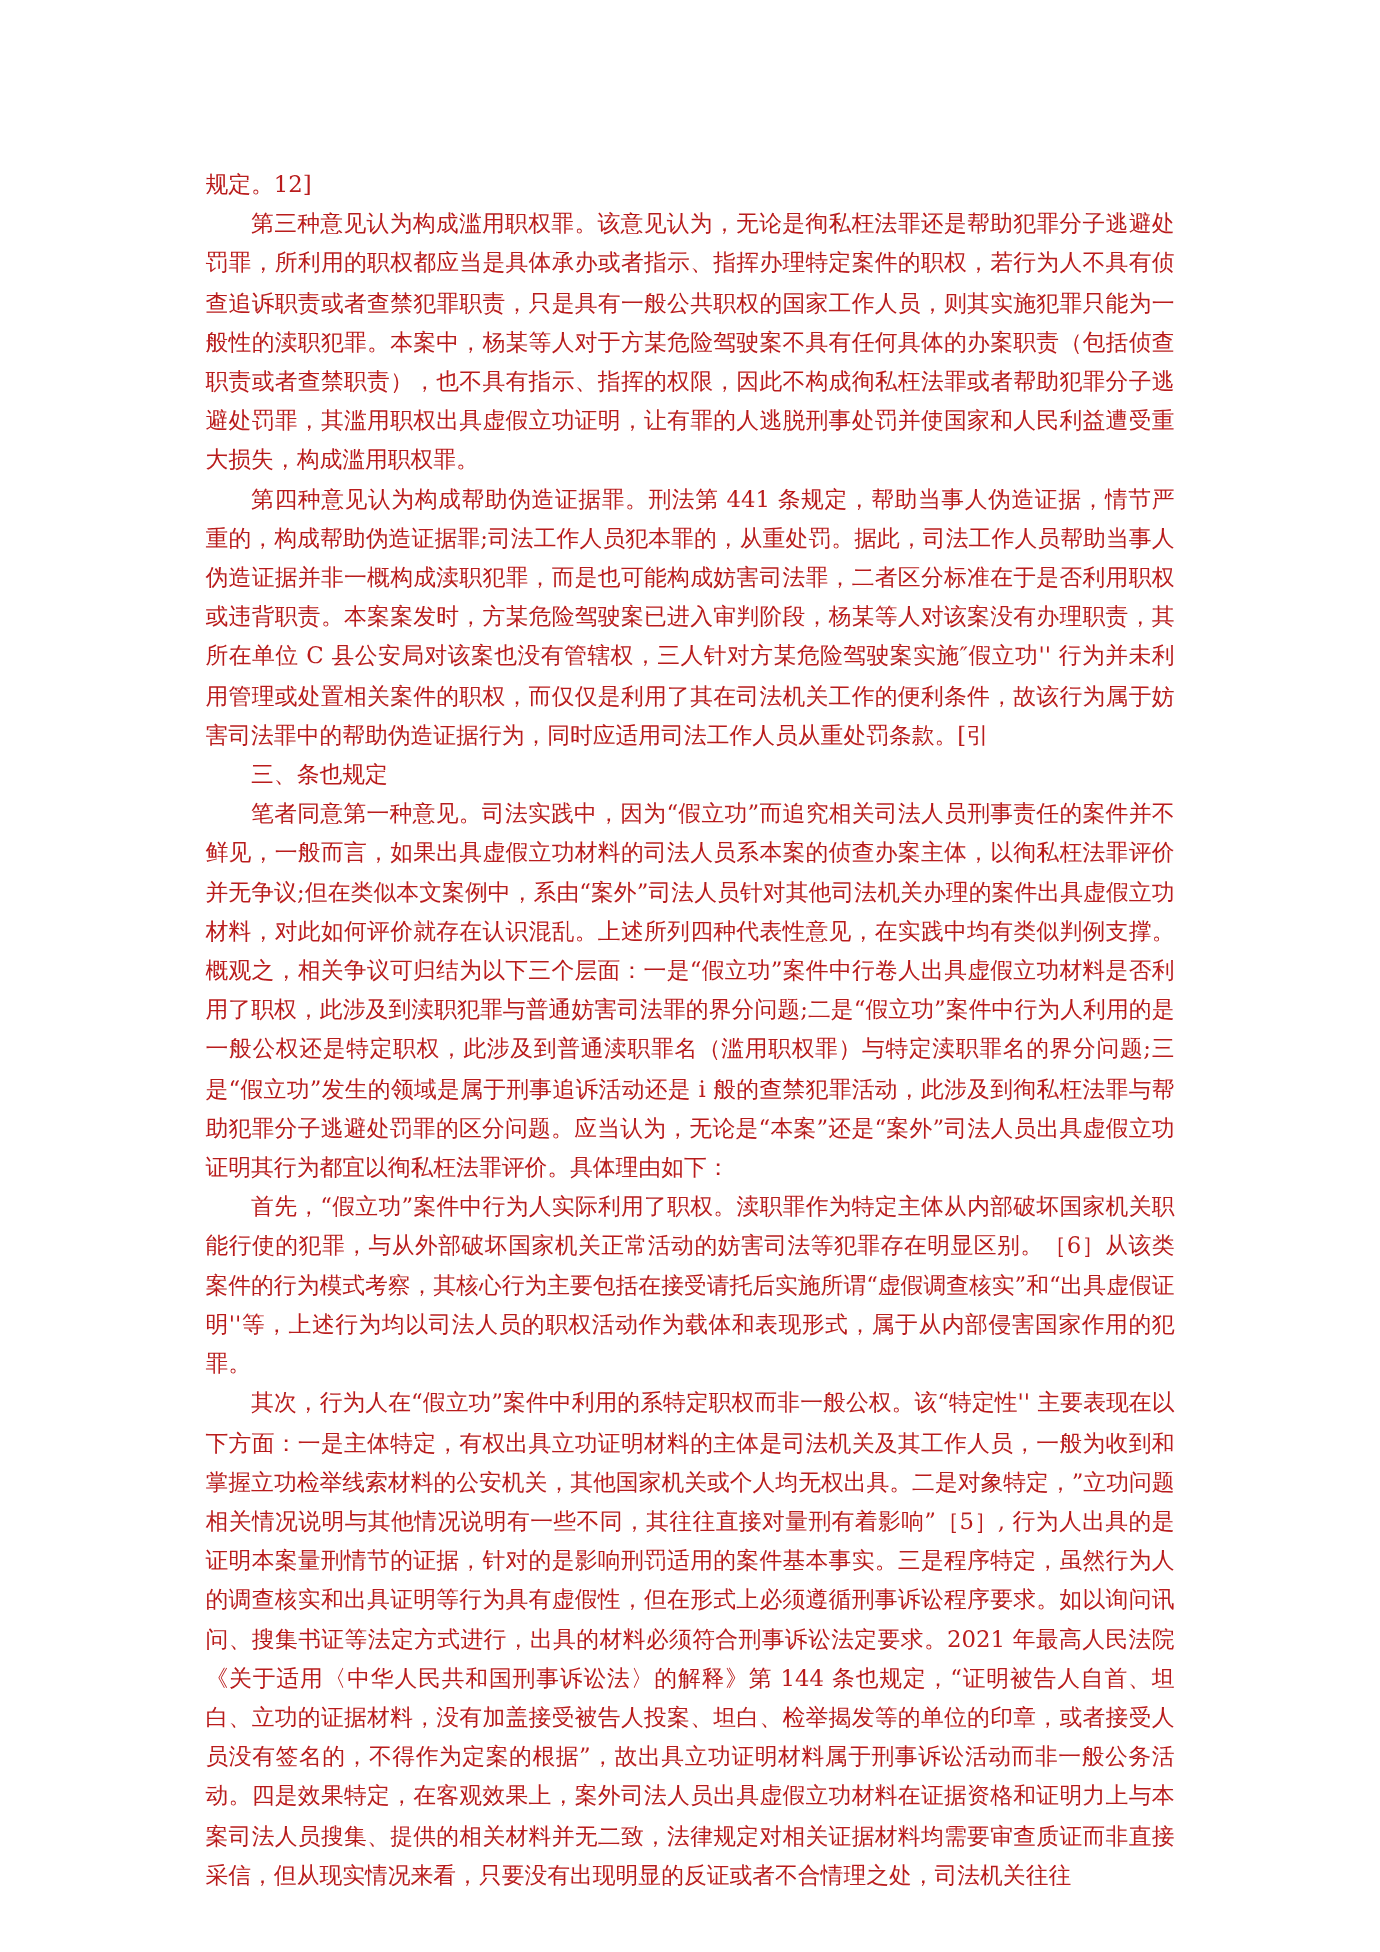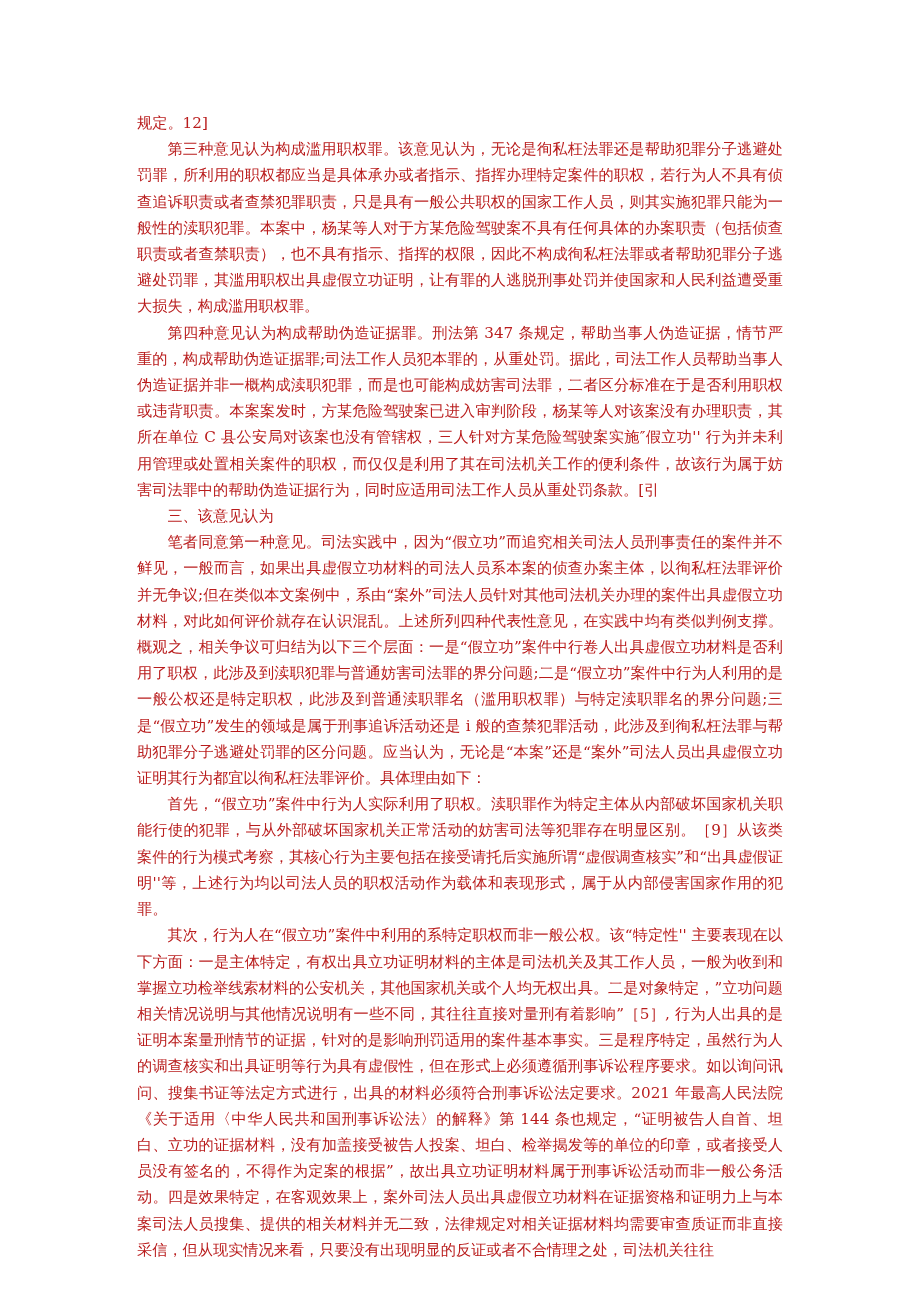--- a/index.html
+++ b/index.html
@@ -19,18 +19,18 @@
   .page p { margin: 0; padding: 0; }
   .page p.indent { text-indent: 2em; }
   .page p.heading { text-indent: 2em; }
 </style>
 </head>
 <body>
 
 <div class="page">
   <p class="continuation">规定。12]</p>
   <p class="indent">第三种意见认为构成滥用职权罪。该意见认为，无论是徇私枉法罪还是帮助犯罪分子逃避处罚罪，所利用的职权都应当是具体承办或者指示、指挥办理特定案件的职权，若行为人不具有侦查追诉职责或者查禁犯罪职责，只是具有一般公共职权的国家工作人员，则其实施犯罪只能为一般性的渎职犯罪。本案中，杨某等人对于方某危险驾驶案不具有任何具体的办案职责（包括侦查职责或者查禁职责），也不具有指示、指挥的权限，因此不构成徇私枉法罪或者帮助犯罪分子逃避处罚罪，其滥用职权出具虚假立功证明，让有罪的人逃脱刑事处罚并使国家和人民利益遭受重大损失，构成滥用职权罪。</p>
-  <p class="indent">第四种意见认为构成帮助伪造证据罪。刑法第 347 条规定，帮助当事人伪造证据，情节严重的，构成帮助伪造证据罪;司法工作人员犯本罪的，从重处罚。据此，司法工作人员帮助当事人伪造证据并非一概构成渎职犯罪，而是也可能构成妨害司法罪，二者区分标准在于是否利用职权或违背职责。本案案发时，方某危险驾驶案已进入审判阶段，杨某等人对该案没有办理职责，其所在单位 C 县公安局对该案也没有管辖权，三人针对方某危险驾驶案实施″假立功'' 行为并未利用管理或处置相关案件的职权，而仅仅是利用了其在司法机关工作的便利条件，故该行为属于妨害司法罪中的帮助伪造证据行为，同时应适用司法工作人员从重处罚条款。[引</p>
-  <p class="heading">三、该意见认为</p>
+  <p class="indent">第四种意见认为构成帮助伪造证据罪。刑法第 441 条规定，帮助当事人伪造证据，情节严重的，构成帮助伪造证据罪;司法工作人员犯本罪的，从重处罚。据此，司法工作人员帮助当事人伪造证据并非一概构成渎职犯罪，而是也可能构成妨害司法罪，二者区分标准在于是否利用职权或违背职责。本案案发时，方某危险驾驶案已进入审判阶段，杨某等人对该案没有办理职责，其所在单位 C 县公安局对该案也没有管辖权，三人针对方某危险驾驶案实施″假立功'' 行为并未利用管理或处置相关案件的职权，而仅仅是利用了其在司法机关工作的便利条件，故该行为属于妨害司法罪中的帮助伪造证据行为，同时应适用司法工作人员从重处罚条款。[引</p>
+  <p class="heading">三、条也规定</p>
   <p class="indent">笔者同意第一种意见。司法实践中，因为“假立功”而追究相关司法人员刑事责任的案件并不鲜见，一般而言，如果出具虚假立功材料的司法人员系本案的侦查办案主体，以徇私枉法罪评价并无争议;但在类似本文案例中，系由“案外”司法人员针对其他司法机关办理的案件出具虚假立功材料，对此如何评价就存在认识混乱。上述所列四种代表性意见，在实践中均有类似判例支撑。概观之，相关争议可归结为以下三个层面：一是“假立功”案件中行卷人出具虚假立功材料是否利用了职权，此涉及到渎职犯罪与普通妨害司法罪的界分问题;二是“假立功”案件中行为人利用的是一般公权还是特定职权，此涉及到普通渎职罪名（滥用职权罪）与特定渎职罪名的界分问题;三是“假立功”发生的领域是属于刑事追诉活动还是 i 般的查禁犯罪活动，此涉及到徇私枉法罪与帮助犯罪分子逃避处罚罪的区分问题。应当认为，无论是“本案”还是“案外”司法人员出具虚假立功证明其行为都宜以徇私枉法罪评价。具体理由如下：</p>
-  <p class="indent">首先，“假立功”案件中行为人实际利用了职权。渎职罪作为特定主体从内部破坏国家机关职能行使的犯罪，与从外部破坏国家机关正常活动的妨害司法等犯罪存在明显区别。［9］从该类案件的行为模式考察，其核心行为主要包括在接受请托后实施所谓“虚假调查核实”和“出具虚假证明''等，上述行为均以司法人员的职权活动作为载体和表现形式，属于从内部侵害国家作用的犯罪。</p>
+  <p class="indent">首先，“假立功”案件中行为人实际利用了职权。渎职罪作为特定主体从内部破坏国家机关职能行使的犯罪，与从外部破坏国家机关正常活动的妨害司法等犯罪存在明显区别。［6］从该类案件的行为模式考察，其核心行为主要包括在接受请托后实施所谓“虚假调查核实”和“出具虚假证明''等，上述行为均以司法人员的职权活动作为载体和表现形式，属于从内部侵害国家作用的犯罪。</p>
   <p class="indent">其次，行为人在“假立功”案件中利用的系特定职权而非一般公权。该“特定性'' 主要表现在以下方面：一是主体特定，有权出具立功证明材料的主体是司法机关及其工作人员，一般为收到和掌握立功检举线索材料的公安机关，其他国家机关或个人均无权出具。二是对象特定，”立功问题相关情况说明与其他情况说明有一些不同，其往往直接对量刑有着影响”［5］, 行为人出具的是证明本案量刑情节的证据，针对的是影响刑罚适用的案件基本事实。三是程序特定，虽然行为人的调查核实和出具证明等行为具有虚假性，但在形式上必须遵循刑事诉讼程序要求。如以询问讯问、搜集书证等法定方式进行，出具的材料必须符合刑事诉讼法定要求。2021 年最高人民法院《关于适用〈中华人民共和国刑事诉讼法〉的解释》第 144 条也规定，“证明被告人自首、坦白、立功的证据材料，没有加盖接受被告人投案、坦白、检举揭发等的单位的印章，或者接受人员没有签名的，不得作为定案的根据”，故出具立功证明材料属于刑事诉讼活动而非一般公务活动。四是效果特定，在客观效果上，案外司法人员出具虚假立功材料在证据资格和证明力上与本案司法人员搜集、提供的相关材料并无二致，法律规定对相关证据材料均需要审查质证而非直接采信，但从现实情况来看，只要没有出现明显的反证或者不合情理之处，司法机关往往</p>
 </div>
 
 </body></html>

